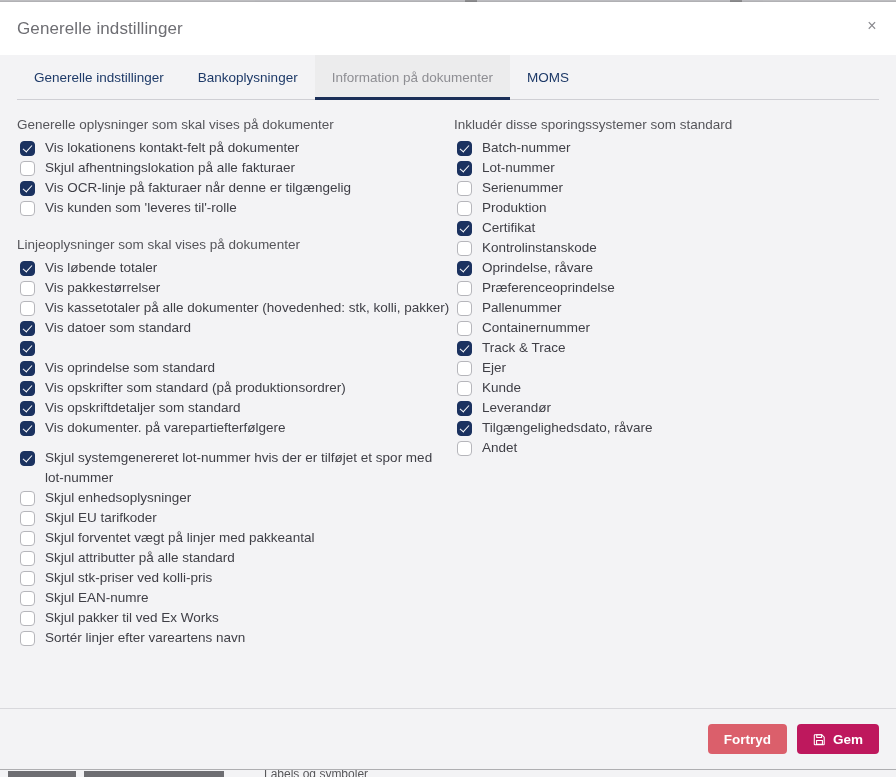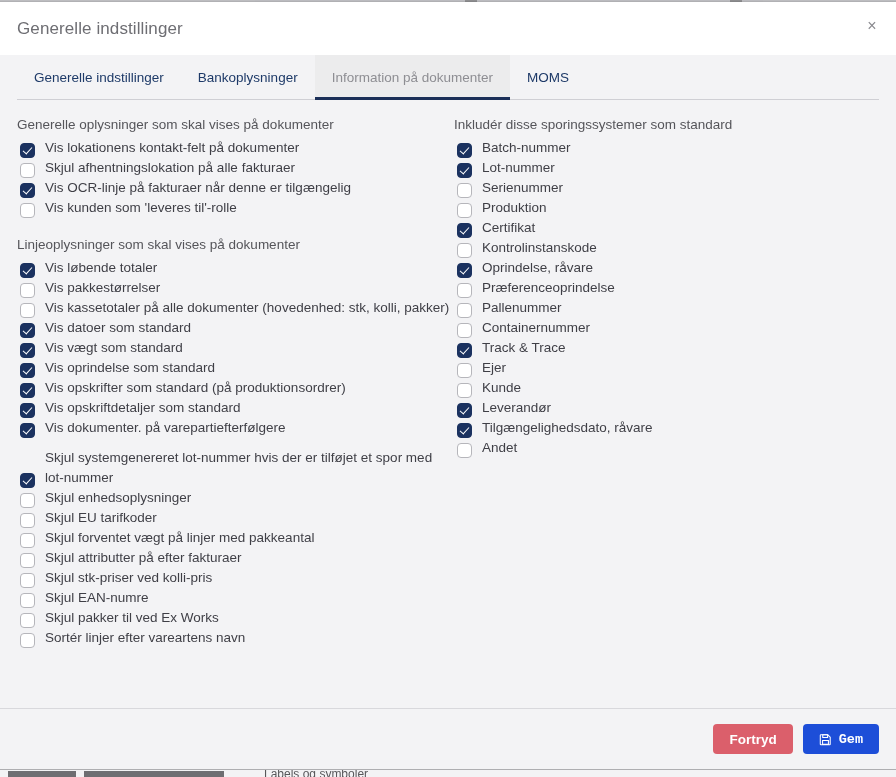--- a/index.html
+++ b/index.html
@@ -115,21 +115,21 @@
 
   .group-title {
     font-size: 13.5px; color: #55555a;
     margin: 0 0 4px 0; line-height: 18px;
   }
   .group { margin-bottom: 0; }
   .group + .group-title { margin-top: 18px; }
 
   
   .cb-row {
-    display: flex; align-items: flex-end;
+    display: flex; align-items: flex-start;
     min-height: 20px;
     padding: 0;
     margin-bottom: 0;
     cursor: pointer;
   }
   .cb-row.spaced { margin-top: 10px; }
   .cb-box {
     flex: 0 0 15px;
     width: 15px; height: 15px;
     margin: 3px 10px 0 3px;
@@ -169,21 +169,21 @@
   }
   .btn {
     display: inline-flex; align-items: center; gap: 7px;
     height: 30px; padding: 0 16px;
     border: none; border-radius: 4px;
     font-size: 13.5px; font-weight: 600;
     color: #ffffff; cursor: pointer;
     font-family: "Liberation Sans", sans-serif;
   }
   .btn-cancel { background: #db5f6b; }
-  .btn-save   { background: #1d4ed8; font-family: Liberation Mono, monospace; }
+  .btn-save   { background: #be185d; }
   .save-icon { display: inline-flex; width: 13px; height: 13px; }
 </style>
 </head>
 <body>
 
 <div class="bg-page">
   <div class="bg-topstrip">
     <div class="tick" style="left:465px"></div>
     <div class="tick" style="left:730px"></div>
   </div>
@@ -244,21 +244,20 @@
           <div class="cb-row">
             <span class="cb-box"></span>
             <span class="cb-label">Vis kassetotaler på alle dokumenter (hovedenhed: stk, kolli, pakker)</span>
           </div>
           <div class="cb-row">
             <span class="cb-box checked"></span>
             <span class="cb-label">Vis datoer som standard</span>
           </div>
           <div class="cb-row">
             <span class="cb-box checked"></span>
-            <span class="cb-label">Vis vægt som standard</span>
           </div>
           <div class="cb-row">
             <span class="cb-box checked"></span>
             <span class="cb-label">Vis oprindelse som standard</span>
           </div>
           <div class="cb-row">
             <span class="cb-box checked"></span>
             <span class="cb-label">Vis opskrifter som standard (på produktionsordrer)</span>
           </div>
           <div class="cb-row">
@@ -280,21 +279,21 @@
           <div class="cb-row">
             <span class="cb-box"></span>
             <span class="cb-label">Skjul EU tarifkoder</span>
           </div>
           <div class="cb-row">
             <span class="cb-box"></span>
             <span class="cb-label">Skjul forventet vægt på linjer med pakkeantal</span>
           </div>
           <div class="cb-row">
             <span class="cb-box"></span>
-            <span class="cb-label">Skjul attributter på efter fakturaer</span>
+            <span class="cb-label">Skjul attributter på alle standard</span>
           </div>
           <div class="cb-row">
             <span class="cb-box"></span>
             <span class="cb-label">Skjul stk-priser ved kolli-pris</span>
           </div>
           <div class="cb-row">
             <span class="cb-box"></span>
             <span class="cb-label">Skjul EAN-numre</span>
           </div>
           <div class="cb-row">

